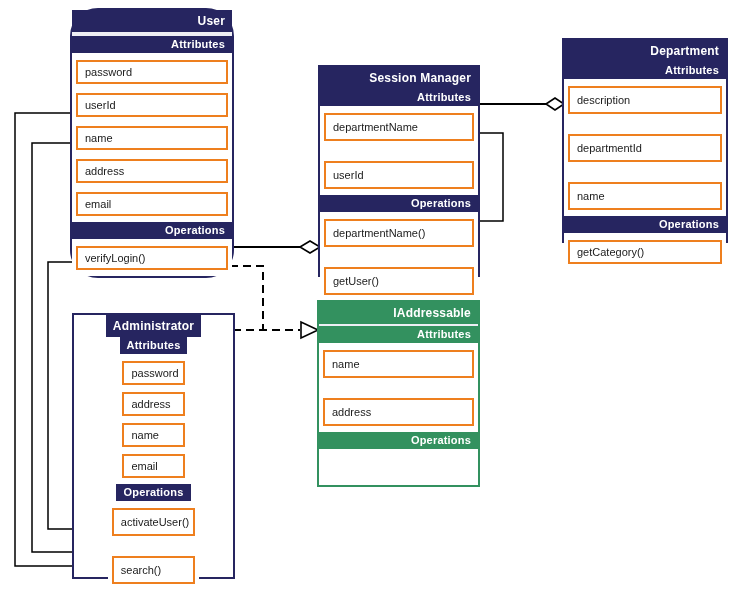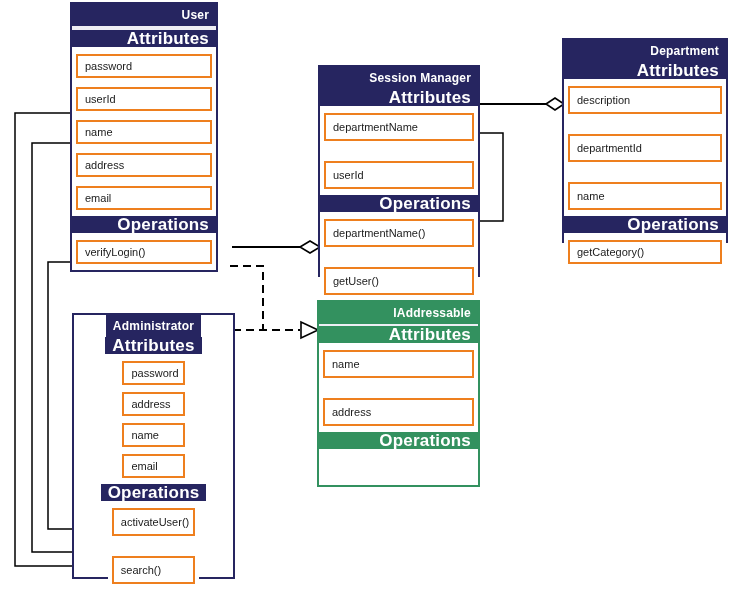--- a/index.html
+++ b/index.html
@@ -28,21 +28,21 @@
   .uml .title{
     background:var(--navy);color:#ffffff;
     font-weight:bold;font-size:12px;
     height:22px;line-height:22px;
     text-align:right;padding:0 7px;
     letter-spacing:.2px;white-space:nowrap;
   }
   .uml .strip{height:4px;background:var(--strip);}
   .uml .band{
     background:var(--navy);color:#ffffff;
-    font-weight:bold;font-size:17px;
+    font-weight:bold;font-size:11px;
     height:17px;line-height:17px;
     text-align:right;padding:0 7px;
     letter-spacing:.2px;
   }
   .uml.iface .title,.uml.iface .band{background:var(--green);}
   .sec{padding:7px 4px 6px;background:#ffffff;}
   .sec .row{
     box-sizing:border-box;
     border:2px solid var(--orange);
     background:#ffffff;color:var(--ink);
@@ -75,21 +75,21 @@
     <polygon points="546,104 555,98 564,104 555,110" fill="#ffffff" stroke="#000" stroke-width="1.6"></polygon>
 
     <path d="M 476,133 H 503 V 221 H 476" fill="none" stroke="#000" stroke-width="1.5"></path>
 
     <path d="M 230,266 H 263 V 330" fill="none" stroke="#000" stroke-width="2" stroke-dasharray="8 5"></path>
 
     <path d="M 233,330 H 300" fill="none" stroke="#000" stroke-width="2" stroke-dasharray="8 5"></path>
     <polygon points="318,330 301,322 301,338" fill="#ffffff" stroke="#000" stroke-width="1.6"></polygon>
   </svg>
 
-  <div class="uml" style="left:70px;top:2px;width:148px;height:270px;">
+  <div class="uml" style="left:70px;top:8px;width:164px;height:270px;border-radius:28px;">
     <div class="title">User</div>
     <div class="strip"></div>
     <div class="band">Attributes</div>
     <div class="sec loose">
       <div class="row">password</div>
       <div class="row">userId</div>
       <div class="row">name</div>
       <div class="row">address</div>
       <div class="row">email</div>
     </div>

